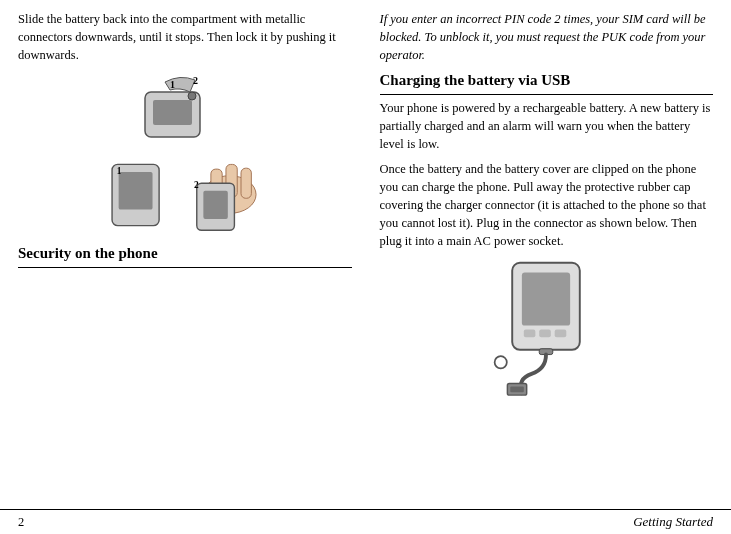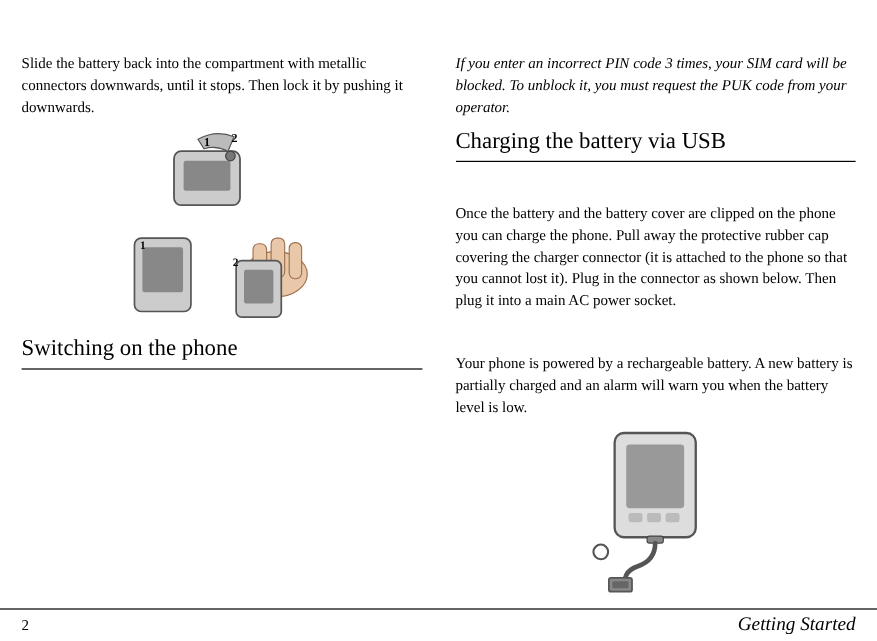--- a/index.html
+++ b/index.html
@@ -49,32 +49,31 @@
       border-top: 1px solid #000;
       padding: 4px 18px;
       font-size: 12.5px;
     }
 
     .footer-page {
       font-size: 12.5px;
     }
 
     .footer-title {
-      font-size: 16px;
+      font-size: 13px;
       font-style: italic;
     }
 
     p {
       margin-bottom: 6px;
-      margin-top: 34px;
     }
 
     .section-heading {
-      font-size: 19px;
-      font-weight: normal;
+      font-size: 15px;
+      font-weight: bold;
       margin-bottom: 4px;
       margin-top: 0;
       border-bottom: 1px solid #000;
       padding-bottom: 2px;
     }
 
     .italic-warning {
       font-style: italic;
       margin-bottom: 6px;
       line-height: 1.45;
@@ -141,32 +140,32 @@
           <rect x="126" y="10" width="12" height="35" rx="5" fill="#e8c8a8" stroke="#a07050" stroke-width="1"></rect>
           <rect x="142" y="14" width="11" height="32" rx="5" fill="#e8c8a8" stroke="#a07050" stroke-width="1"></rect>
 
           <rect x="95" y="30" width="40" height="50" rx="5" fill="#ccc" stroke="#555" stroke-width="1.5"></rect>
           <rect x="102" y="38" width="26" height="30" rx="2" fill="#888"></rect>
           <text x="92" y="35" font-size="10" font-weight="bold" fill="#000">2</text>
         </svg>
       </div>
 
 
-      <div class="section-heading">Switching on the phone</div>
+      <div class="section-heading">Security on the phone</div>
 
     </div>
 
     <div class="right-column">
 
-      <p class="italic-warning">If you enter an incorrect PIN code 3 times, your SIM card will be blocked. To unblock it, you must request the PUK code from your operator.</p>
+      <p class="italic-warning">If you enter an incorrect PIN code 2 times, your SIM card will be blocked. To unblock it, you must request the PUK code from your operator.</p>
 
       <div class="section-heading">Charging the battery via USB</div>
 
+      <p>Your phone is powered by a rechargeable battery. A new battery is partially charged and an alarm will warn you when the battery level is low.</p>
       <p>Once the battery and the battery cover are clipped on the phone you can charge the phone. Pull away the protective rubber cap covering the charger connector (it is attached to the phone so that you cannot lost it). Plug in the connector as shown below. Then plug it into a main AC power socket.</p>
-      <p>Your phone is powered by a rechargeable battery. A new battery is partially charged and an alarm will warn you when the battery level is low.</p>
 
       <div class="image-container">
         <svg class="charger-img" viewBox="0 0 130 145" xmlns="http://www.w3.org/2000/svg">
 
           <rect x="30" y="5" width="70" height="90" rx="8" ry="8" fill="#ddd" stroke="#555" stroke-width="2"></rect>
           <rect x="40" y="15" width="50" height="55" rx="3" fill="#999"></rect>
 
           <rect x="42" y="74" width="12" height="8" rx="2" fill="#bbb"></rect>
           <rect x="58" y="74" width="12" height="8" rx="2" fill="#bbb"></rect>
           <rect x="74" y="74" width="12" height="8" rx="2" fill="#bbb"></rect>

